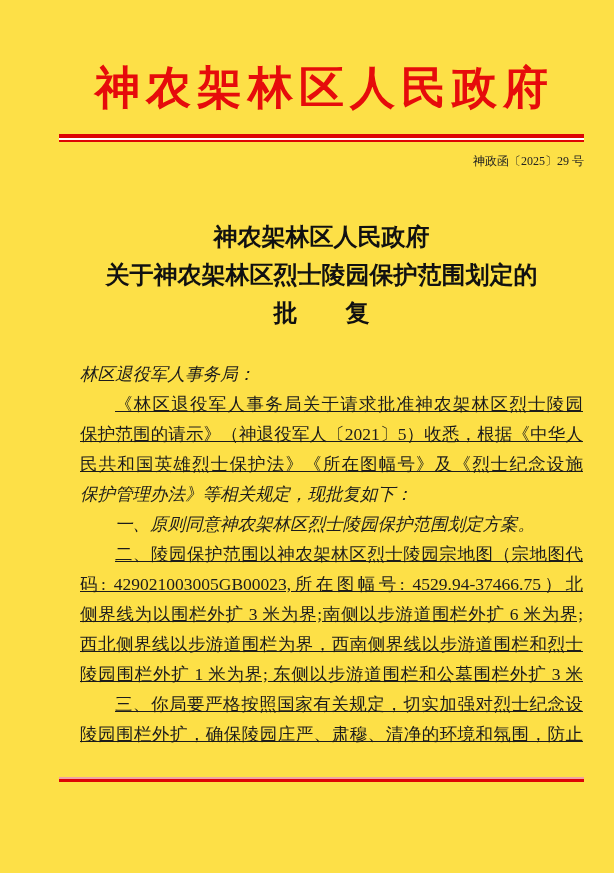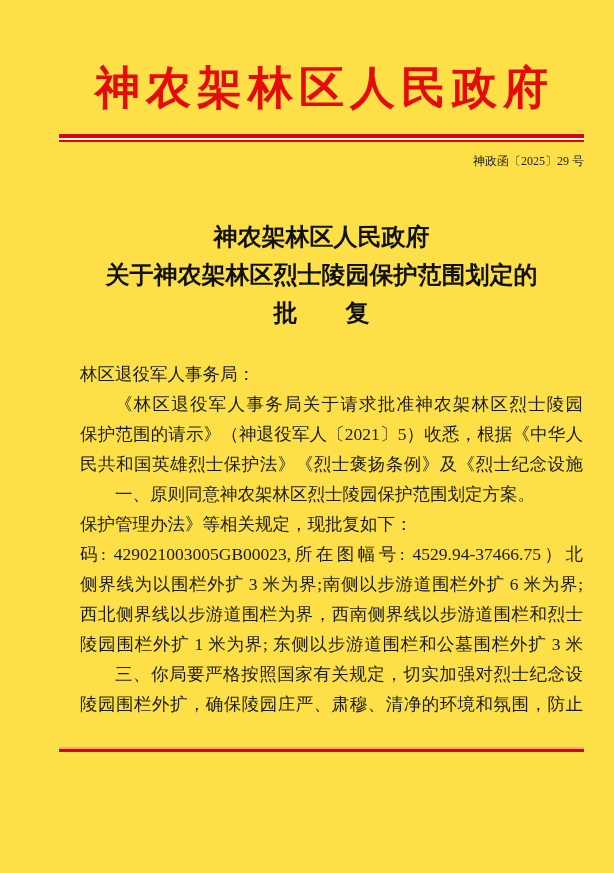--- a/index.html
+++ b/index.html
@@ -71,23 +71,25 @@
     font-size: 17.5px;
     line-height: 30px;
     color: #1c1c1c;
   }
   .bline {
     text-align: justify;
     white-space: nowrap;
   }
   .bline.fill {
     text-align-last: justify;
+    text-decoration: underline;
   }
   .bline.end {
     text-align-last: left;
+    font-style: italic;
   }
   .bline.first {
     text-indent: 2em;
   }
   
   .foot-rule {
     margin-top: 28px;
   }
   .foot-rule .thin {
     height: 2px;
@@ -118,25 +120,26 @@
       <div>神农架林区人民政府</div>
       <div>关于神农架林区烈士陵园保护范围划定的</div>
       <div>批　　复</div>
     </div>
 
     <div class="body-block">
       <div class="bline end">林区退役军人事务局：</div>
 
       <div class="bline fill first">《林区退役军人事务局关于请求批准神农架林区烈士陵园</div>
       <div class="bline fill">保护范围的请示》（神退役军人〔2021〕5）收悉，根据《中华人</div>
-      <div class="bline fill">民共和国英雄烈士保护法》《烈士褒扬条例》及《烈士纪念设施</div>
+      <div class="bline fill">民共和国英雄烈士保护法》《所在图幅号》及《烈士纪念设施</div>
+      <div class="bline end">保护管理办法》等相关规定，现批复如下：</div>
+
       <div class="bline end first">一、原则同意神农架林区烈士陵园保护范围划定方案。</div>
 
-      <div class="bline end">保护管理办法》等相关规定，现批复如下：</div>
-
+      <div class="bline fill first">二、陵园保护范围以神农架林区烈士陵园宗地图（宗地图代</div>
       <div class="bline fill">码: 429021003005GB00023,所在图幅号: 4529.94-37466.75）北</div>
       <div class="bline fill">侧界线为以围栏外扩 3 米为界;南侧以步游道围栏外扩 6 米为界;</div>
       <div class="bline fill">西北侧界线以步游道围栏为界，西南侧界线以步游道围栏和烈士</div>
       <div class="bline fill">陵园围栏外扩 1 米为界; 东侧以步游道围栏和公墓围栏外扩 3 米</div>
 
       <div class="bline fill first">三、你局要严格按照国家有关规定，切实加强对烈士纪念设</div>
       <div class="bline fill">陵园围栏外扩，确保陵园庄严、肃穆、清净的环境和氛围，防止</div>
     </div>
 
     <div class="foot-rule">

